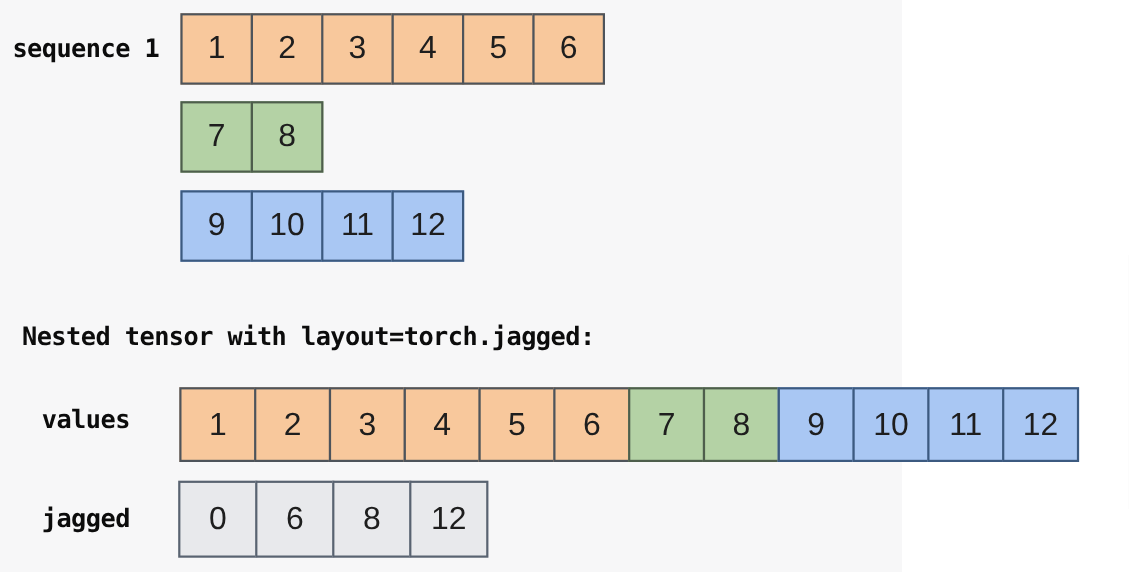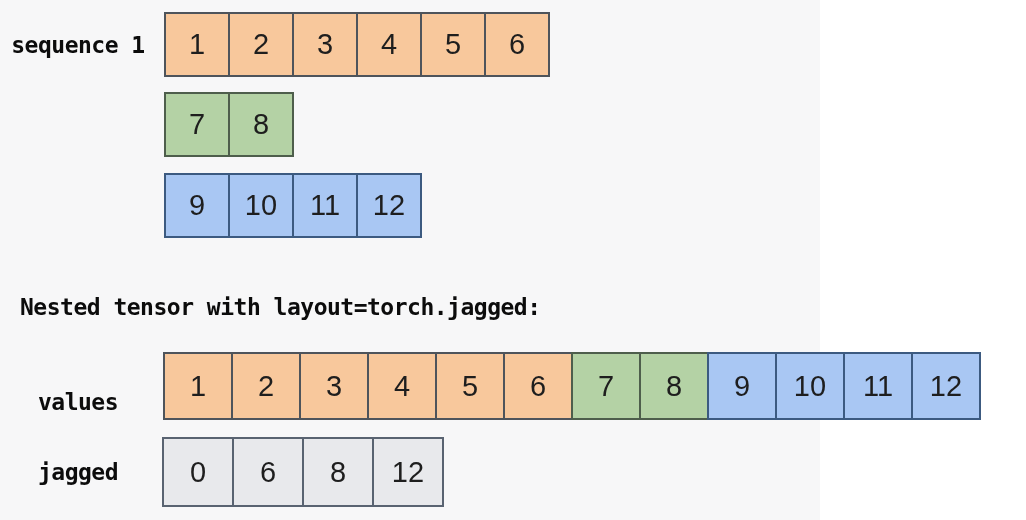--- a/index.html
+++ b/index.html
@@ -52,21 +52,21 @@
   }
   .cell + .cell { margin-left: -2px; }
   
   .seq-cells .cell     { width: 66px; height: 65px; }
   .values-cells .cell  { width: 70px; height: 68px; }
   .offsets-cells .cell { width: 72px; height: 70px; }
 
   #seq1-label   { top: 12px;  height: 65px; }
   #seq2-label   { top: 92px;  height: 65px; }
   #seq3-label   { top: 173px; height: 65px; }
-  #values-label { top: 368px; height: 68px; }
+  #values-label { top: 348px; height: 68px; }
   #offsets-label{ top: 437px; height: 70px; }
 
   #seq1-cells    { left: 164px; top: 12px; }
   #seq2-cells    { left: 164px; top: 92px; }
   #seq3-cells    { left: 164px; top: 173px; }
   #values-cells  { left: 163px; top: 352px; }
   #offsets-cells { left: 162px; top: 437px; }
 </style>
 </head>
 <body>

